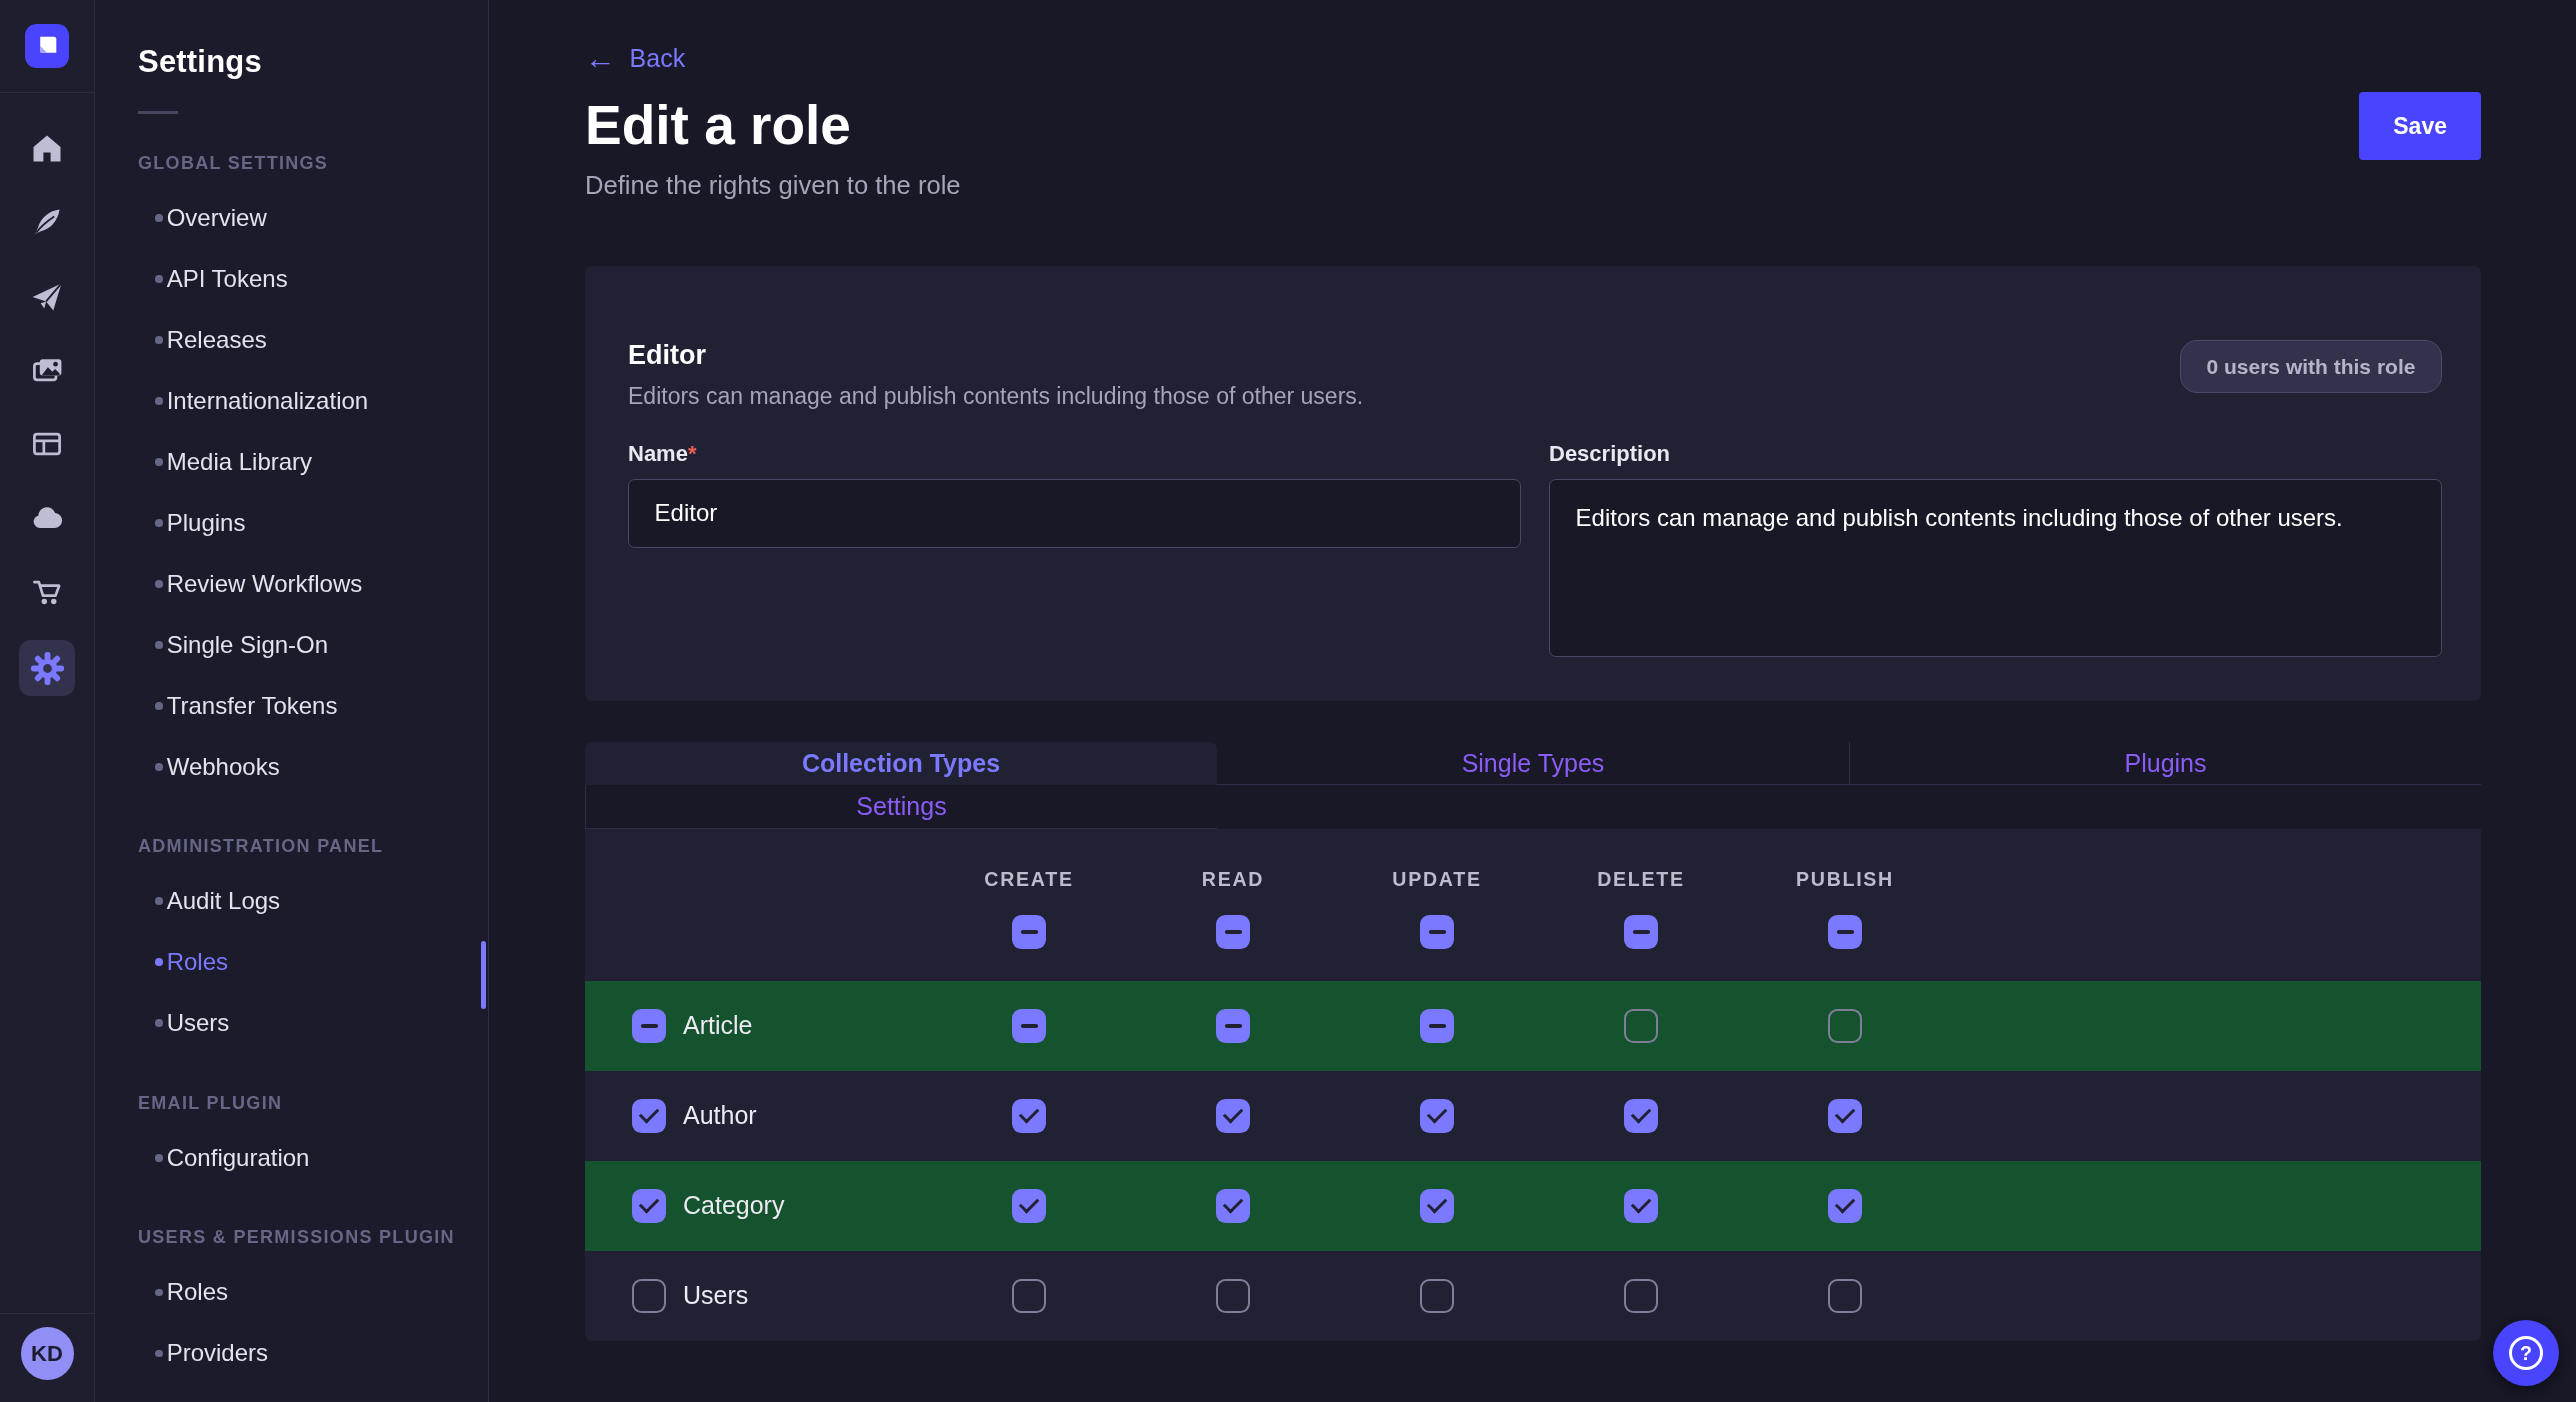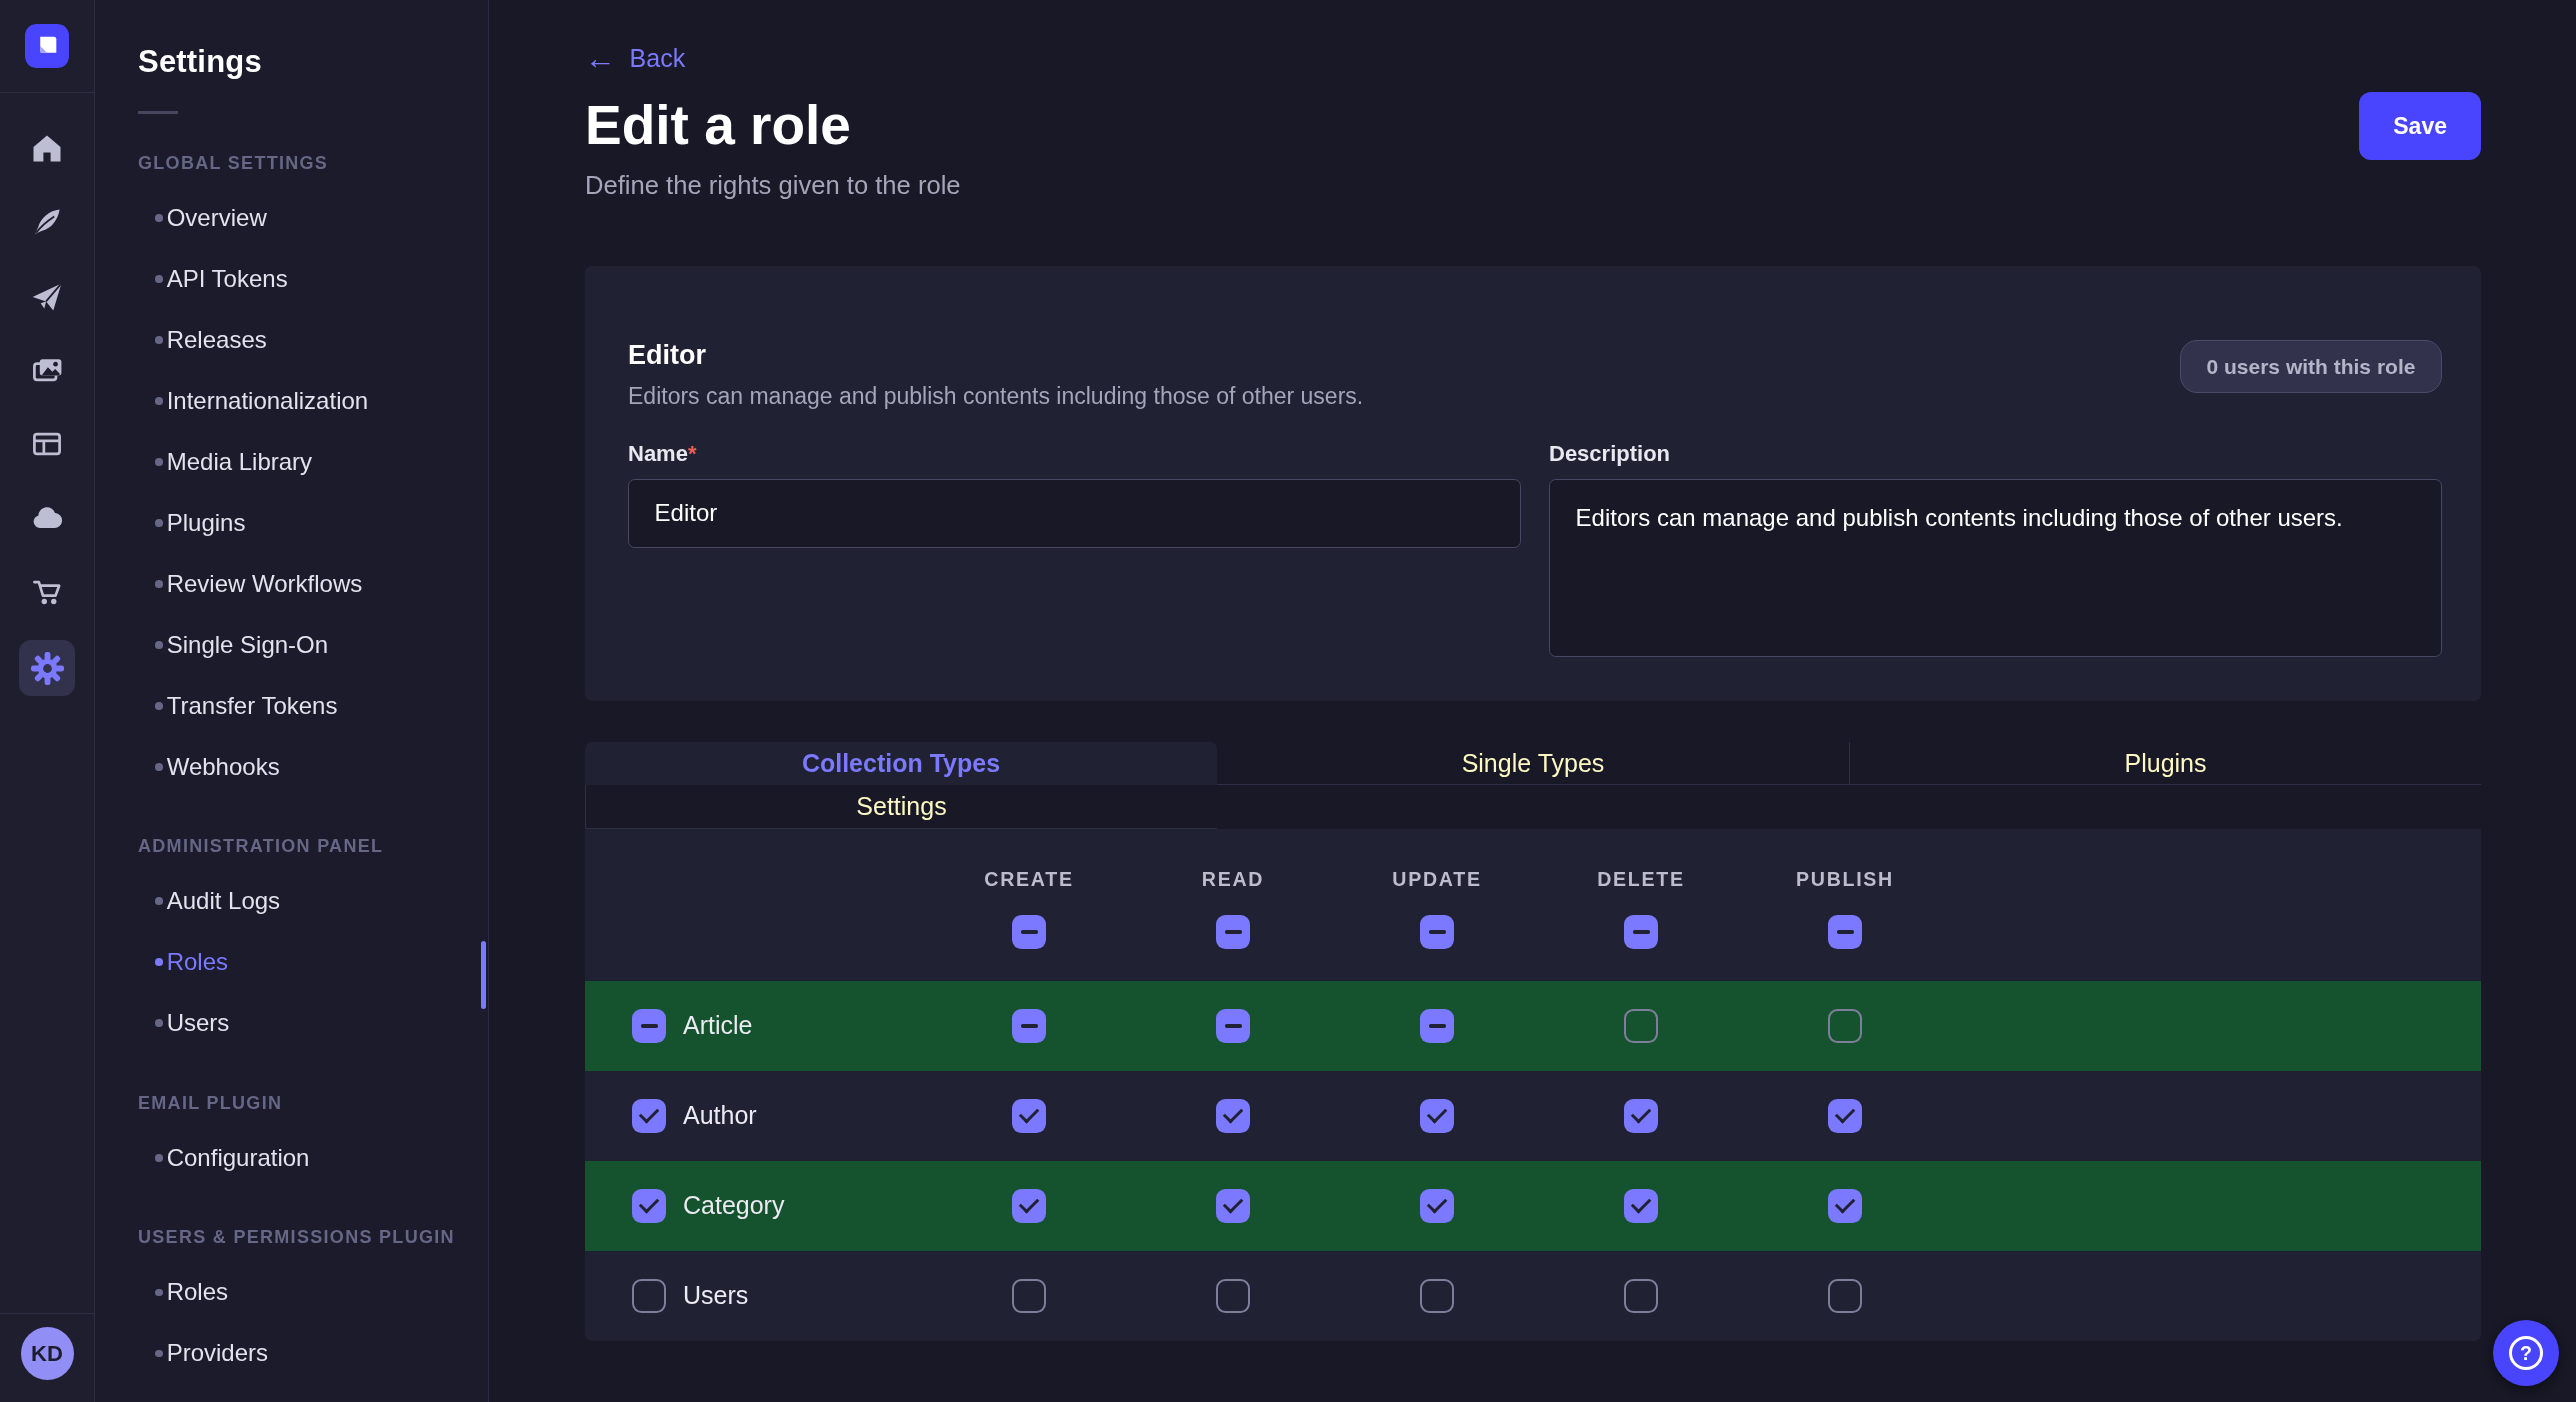--- a/index.html
+++ b/index.html
@@ -33,21 +33,21 @@
   .nav-item.active .bullet{ background:#7b79ff; }
   .scroll-thumb{ position:absolute; right:1.7px; top:941px; width:5.1px; height:68px;
                  background:#7b79ff; border-radius:2.6px; cursor:pointer;}
   
   .main{ flex:1; position:relative; padding:44px 95px 0 96px; }
   .back-row{ display:flex; align-items:center; gap:13.6px; color:#7b79ff; font-size:25px; width:max-content; cursor:pointer;}
   .back-arrow{ font-size:31px; line-height:24px; }
   .page-title{ font-size:55px; font-weight:700; margin-top:20.4px; }
   .page-sub{ font-size:25.6px; color:#a5a5ba; margin-top:13.6px; }
   .save-btn{ position:absolute; top:92px; right:95px; height:68px; padding:0 34px;
-             background:#4945ff; color:#fff; border:none; border-radius:12px;
+             background:#4945ff; color:#fff; border:none; border-radius:4px;
              font-size:23px; font-weight:600; font-family:inherit; cursor:pointer;}
   
   .card{ background:#212134; border-radius:6.8px; }
   .card1{ margin-top:66px; padding:74px 39px 44px 43px; }
   .card1-head{ display:flex; justify-content:space-between; align-items:flex-start; }
   .card1-title{ font-size:27px; font-weight:700; }
   .card1-sub{ font-size:23px; color:#a5a5ba; margin-top:12px; }
   .chip{ border:0.9px solid #4a4a6a; background:#32324d; border-radius:17px; padding:13.6px 25.6px;
          font-size:21px; font-weight:600; color:#b5b5c9; cursor:pointer; white-space:nowrap;}
   .fields{ display:flex; gap:28px; margin-top:31px; }
@@ -58,21 +58,21 @@
     margin-top:12px; background:#181826; border:0.9px solid #484866; border-radius:6.8px;
     width:100%; color:#fff; font-size:24px; font-family:inherit;
   }
   .input{ height:69px; padding:0 25.6px; outline:none; }
   .textarea-box{ height:178px; padding:22px 25.6px; line-height:1.35; cursor:text; }
   
   .card2{ margin-top:41px; border-radius:6.8px; overflow:hidden; background:transparent; }
   .tabbar{ display:grid; grid-template-columns:repeat(3,1fr); height:87px; }
   .tab{ display:flex; align-items:center; justify-content:center; font-size:25px; cursor:pointer; }
   .tab.active{ background:#212134; color:#7b79ff; font-weight:600; border-radius:6.8px 6.8px 0 0; }
-  .tab.inactive{ background:#181826; color:#fef9c3; border-bottom:1.7px solid #2e2e46; }
+  .tab.inactive{ background:#181826; color:#8b5cf6; border-bottom:1.7px solid #2e2e46; }
   .tab.inactive + .tab.inactive{ border-left:1.7px solid #2e2e46; }
   .perm-head{ background:#212134; padding:39px 0 32px; }
   .col-grid{ display:grid; grid-template-columns:342px 204px 204px 204px 204px 204px 1fr; align-items:center; }
   .col-label{ text-align:center; font-size:19.6px; font-weight:700; letter-spacing:1.7px; color:#bcbccd; }
   .cb-row{ margin-top:24px; }
   .cell{ display:flex; justify-content:center; }
   .perm-row{ height:90px; }
   .perm-row.dark{ background:#14532d; }
   .perm-row.light{ background:#212134; }
   .row-first{ display:flex; align-items:center; gap:17px; padding-left:47px; }

